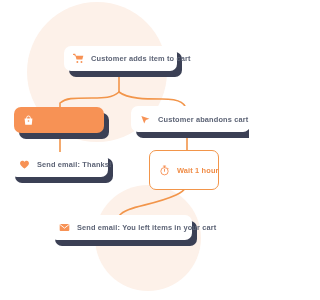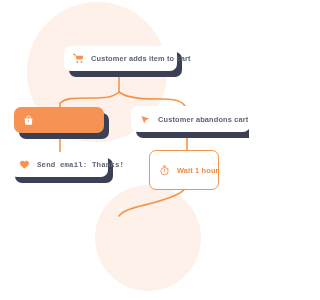--- a/index.html
+++ b/index.html
@@ -112,21 +112,21 @@
     width: 11px;
     height: 11px;
     flex: 0 0 11px;
   }
   .icon svg { display: block; width: 100%; height: 100%; }
 
   
   #card-trigger-cart   { left: 64px;  top: 46px;  width: 113px; height: 25px; z-index: 6; }
   #card-new-order      { left: 14px;  top: 107px; width: 90px;  height: 26px; z-index: 6; }
   #card-abandon-cart   { left: 131px; top: 106px; width: 119px; height: 26px; z-index: 4; }
-  #card-send-thanks    { left: 10px;  top: 152px; width: 98px;  height: 25px; z-index: 6; font-family: Liberation Mono, monospace; }
+  #card-send-thanks    { left: 10px;  top: 152px; width: 98px;  height: 25px; z-index: 6; }
   #card-wait-hour      { left: 149px; top: 150px; width: 70px;  height: 40px; z-index: 7; }
   #card-send-left      { left: 50px;  top: 215px; width: 142px; height: 25px; z-index: 6; }
 </style>
 </head>
 <body>
 
 <div id="stage">
 
   <div class="blob" id="blob-top"></div>
   <div class="blob" id="blob-bottom"></div>
@@ -204,14 +204,26 @@
           <path d="M12 9.2v4.6" stroke="#f79255" stroke-width="2" stroke-linecap="round"></path>
           <path d="M9.4 2.4h5.2" stroke="#f79255" stroke-width="2" stroke-linecap="round"></path>
           <path d="M12 2.4v3.1" stroke="#f79255" stroke-width="2" stroke-linecap="round"></path>
           <path d="M18.4 6.6 20.2 8.4" stroke="#f79255" stroke-width="2" stroke-linecap="round"></path>
         </svg>
       </span>
       <span class="card-label">Wait 1 hour</span>
     </div>
   </div>
 
+  <div class="card card-white" id="card-send-left">
+    <div class="shadow-layer"></div>
+    <div class="card-inner">
+      <span class="icon">
+        <svg viewBox="0 0 24 24">
+          <rect x="1.5" y="4.5" width="21" height="15" rx="2" fill="#f79255"></rect>
+          <path d="M2.6 6 L12 13.4 L21.4 6" fill="none" stroke="#ffffff" stroke-width="2" stroke-linecap="round" stroke-linejoin="round"></path>
+        </svg>
+      </span>
+      <span class="card-label">Send email:  You left items in your cart</span>
+    </div>
+  </div>
 
 </div>
 
 </body></html>

